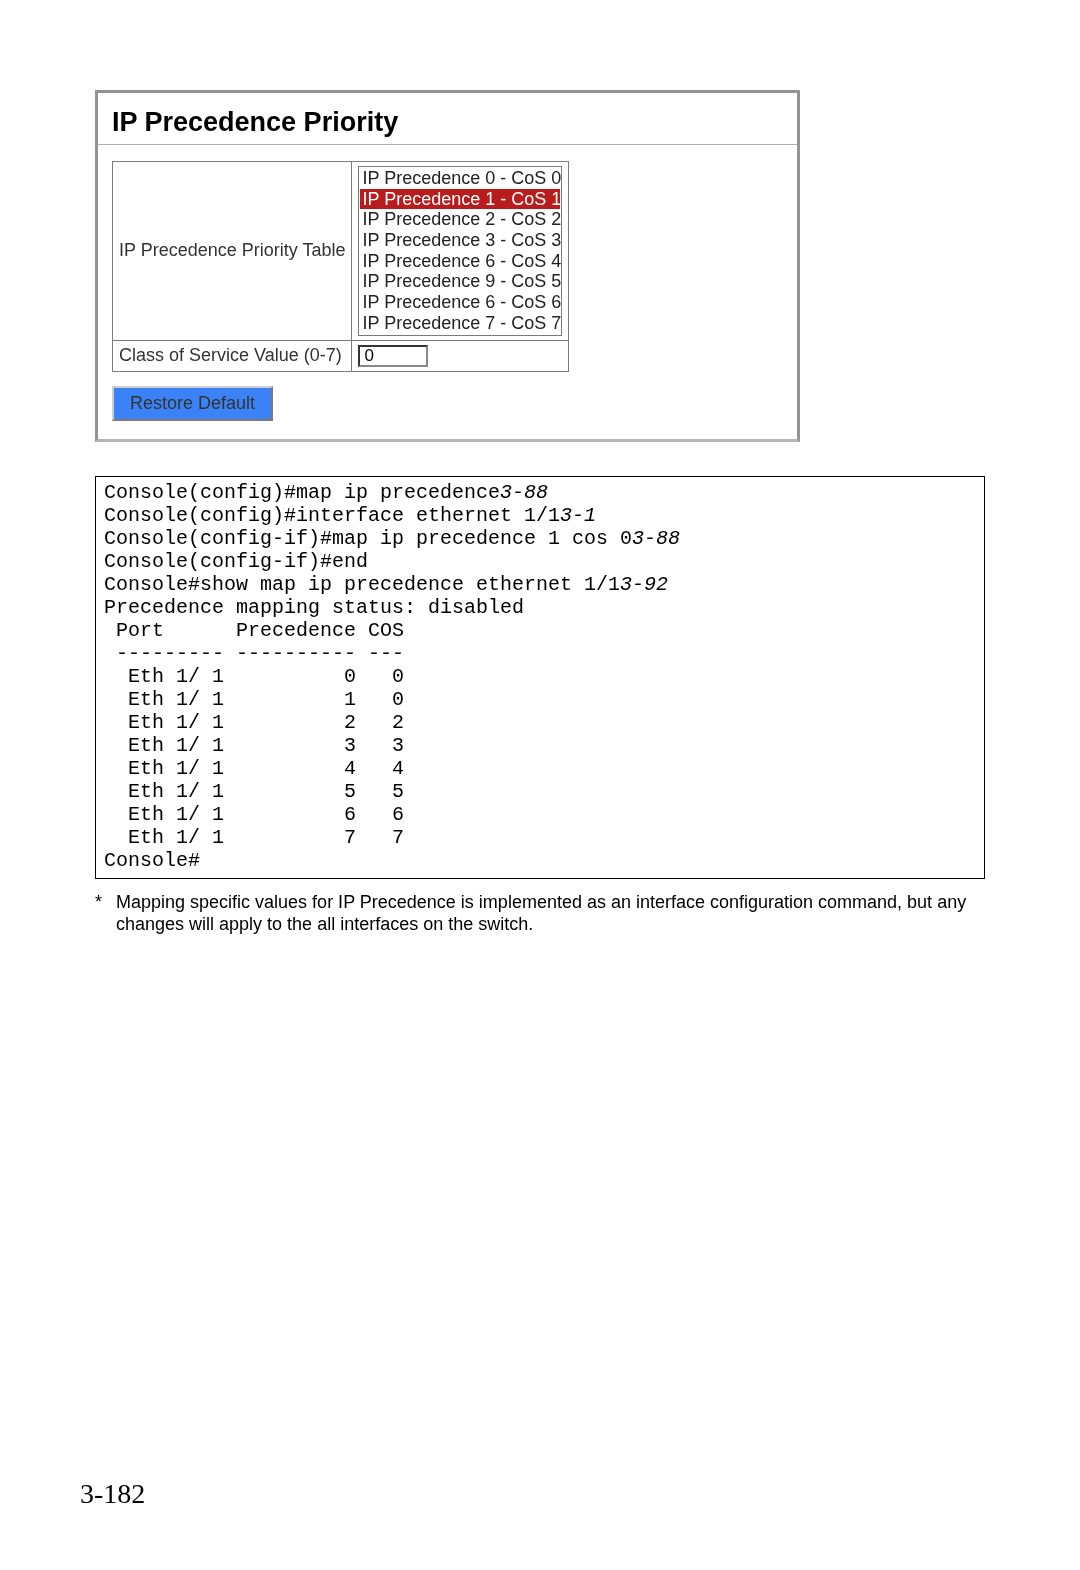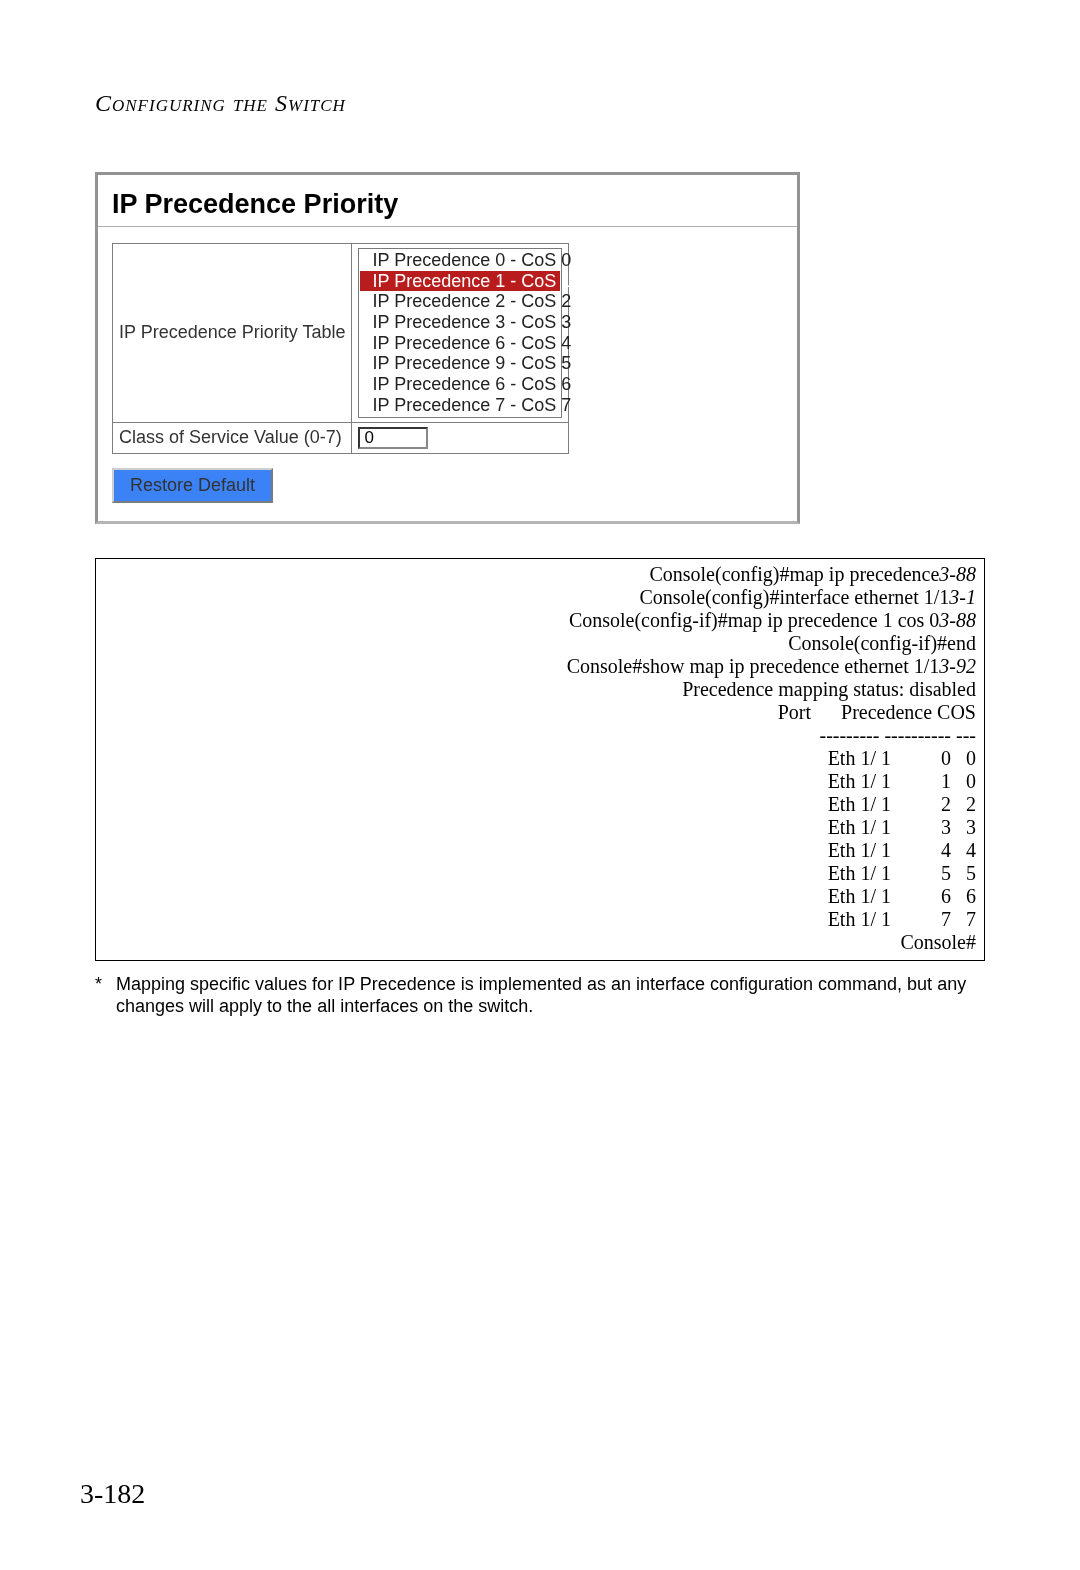--- a/index.html
+++ b/index.html
@@ -69,21 +69,21 @@
   }
   .ui-listbox {
     border: 1px solid #7a7a7a;
     background: #fff;
     font-size: 18px;
     line-height: 1.15;
     width: 200px;
     padding: 1px;
   }
   .ui-listbox .opt {
-    padding: 0 12px;
+    padding: 0 2px;
     white-space: nowrap;
     color: #222;
   }
   .ui-listbox .opt.selected {
     background: #b91c1c;
     color: #ffffff;
   }
   .ui-textfield {
     border: 2px inset #888;
     background: #fff;
@@ -102,28 +102,27 @@
     background: #3b82f6;
     border: 2px outset #cfcfcf;
     padding: 5px 16px;
   }
 
   .after-panel-gap { height: 30px; }
 
   
   .cli-block {
     border: 1px solid #000;
-    font-family: Liberation Serif, serif;
+    font-family: Liberation Mono, monospace;
     font-size: 20px;
     line-height: 1.15;
     padding: 4px 8px 6px 8px;
     white-space: pre;
     margin-top: 4px;
     margin-right: 0;
-    text-align: right;
   }
   .cli-ital { font-style: italic; }
 
   
   .footnote {
     font-family: Arial, Helvetica, sans-serif;
     font-size: 18px;
     margin-top: 12px;
     display: flex;
     gap: 14px;
@@ -136,21 +135,20 @@
     left: 80px;
     bottom: 60px;
     font-size: 28px;
   }
 </style>
 </head>
 <body>
 
 <div class="page">
 
-  <div class="chapter-title">Configuring the Switch</div>
 
 
   <div class="ui-panel">
     <div class="ui-heading">IP Precedence Priority</div>
     <hr class="ui-hr">
 
     <table class="ui-table">
       <tbody>
           <tr>
         <td>IP Precedence Priority Table</td>

